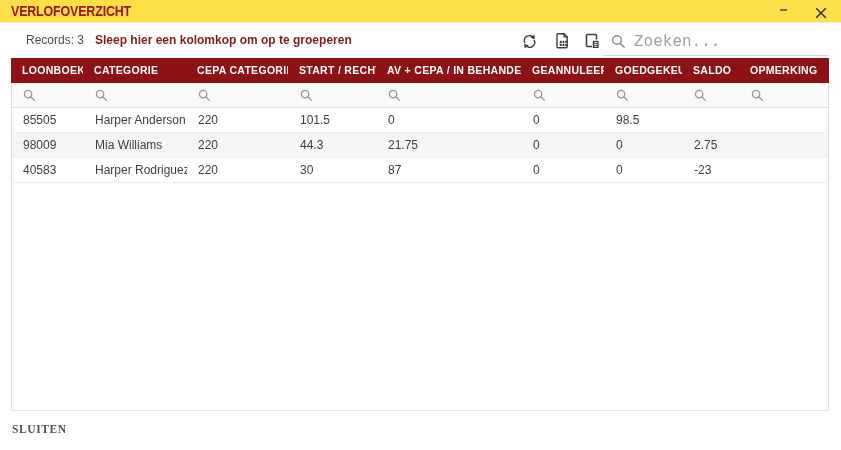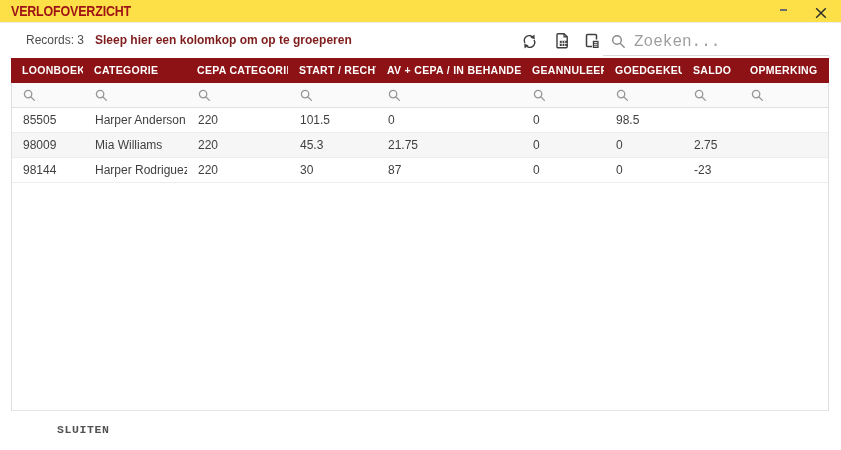--- a/index.html
+++ b/index.html
@@ -38,21 +38,21 @@
                      white-space:nowrap; overflow:hidden; cursor:pointer; }
   .cell { padding-left:11px; }
   .filter-row { background:#fafafa; height:25px; border-bottom:1px solid #e0e0e0; }
   .filter-row .cell { display:flex; align-items:center; cursor:text; }
   .data-row { height:25px; border-bottom:1px solid #ededed; background:#fff; }
   .data-row.alt { background:#f6f6f6; }
   .data-row .cell { font-size:12px; color:#3f3f3f; line-height:24px; white-space:nowrap; overflow:hidden; cursor:default; }
 
   
   .close-footer-btn { position:absolute; left:11px; top:421px; font-size:11.5px; font-weight:bold; color:#535353;
-                      letter-spacing:0.6px; background:none; border:none; cursor:pointer; font-family:Liberation Mono, monospace; padding:2px 1px;margin-left:45px; }
+                      letter-spacing:0.6px; background:none; border:none; cursor:pointer; font-family:Liberation Serif, serif; padding:2px 1px; }
 </style>
 </head>
 <body>
 
 <div class="dialog">
 
   <div class="titlebar">
     <div class="title">VERLOFOVERZICHT</div>
     <div class="min-dash"></div>
     <div class="close-btn">
@@ -212,30 +212,30 @@
       <div class="cell">0</div>
       <div class="cell">0</div>
       <div class="cell">98.5</div>
       <div class="cell"></div>
     </div>
 
     <div class="grid-row data-row alt">
       <div class="cell">98009</div>
       <div class="cell">Mia Williams</div>
       <div class="cell">220</div>
-      <div class="cell">45.3</div>
+      <div class="cell">44.3</div>
       <div class="cell">21.75</div>
       <div class="cell">0</div>
       <div class="cell">0</div>
       <div class="cell">2.75</div>
       <div class="cell"></div>
     </div>
 
     <div class="grid-row data-row">
-      <div class="cell">98144</div>
+      <div class="cell">40583</div>
       <div class="cell">Harper Rodriguez</div>
       <div class="cell">220</div>
       <div class="cell">30</div>
       <div class="cell">87</div>
       <div class="cell">0</div>
       <div class="cell">0</div>
       <div class="cell">-23</div>
       <div class="cell"></div>
     </div>
 

